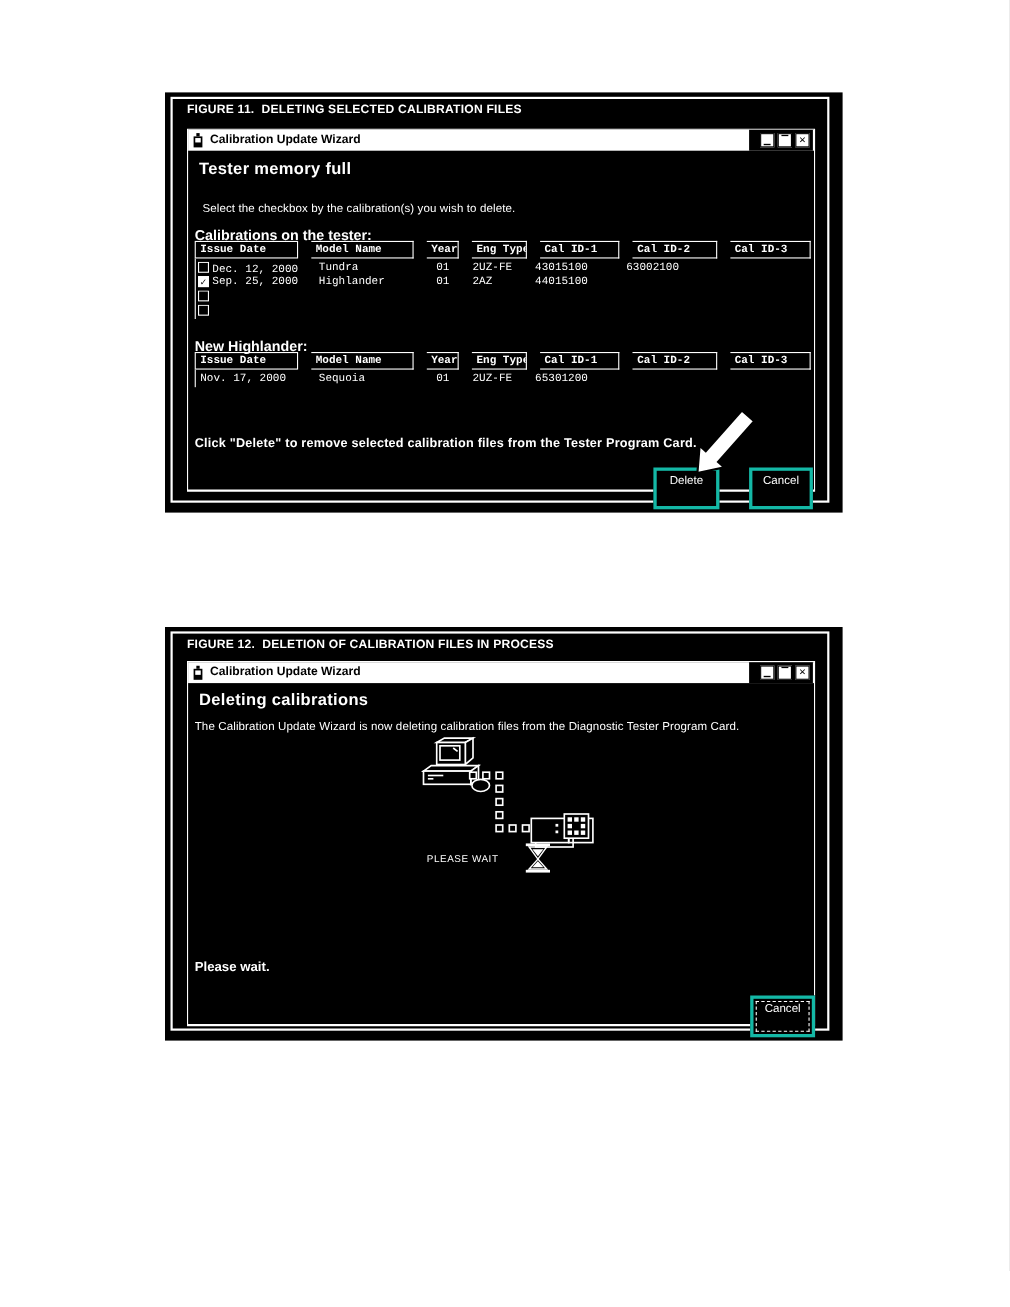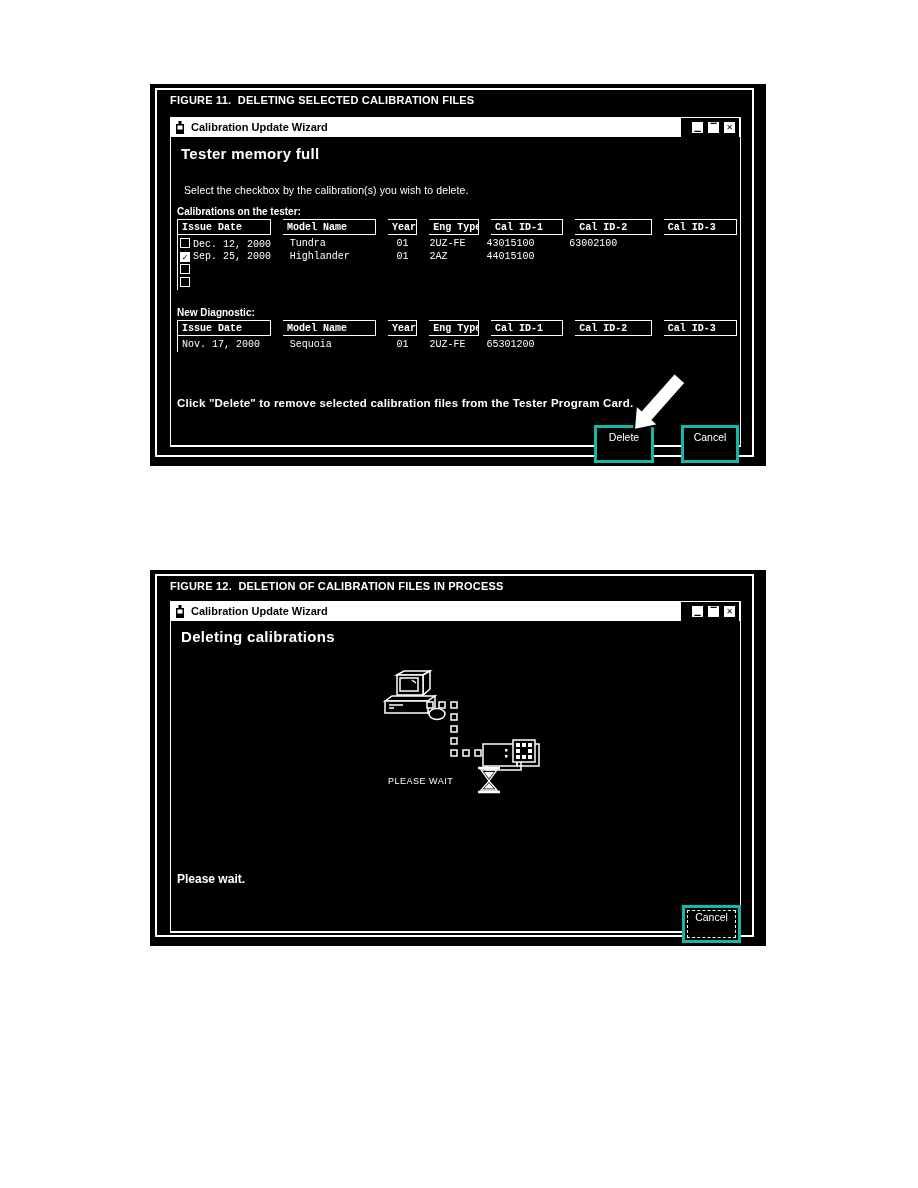--- a/index.html
+++ b/index.html
@@ -18,21 +18,21 @@
 
   .titlebar { position:absolute; left:0; top:0; right:0; height:19px; background:#fff; color:#000; }
   .titlebar .app-icon { position:absolute; left:4px; top:3px; }
   .titlebar .title { position:absolute; left:20px; top:0; line-height:19px; font-size:11px; font-weight:bold; }
   .tb-controls { position:absolute; right:1px; top:0; height:19px; background:#000; display:flex; align-items:center; gap:3px; padding:0 3px 0 10px; }
   .tb-btn { width:13px; height:13px; background:#fff; color:#000; border:1px solid #000;
             font:bold 8px/11px "DejaVu Sans", sans-serif; text-align:center; overflow:hidden; cursor:default; }
 
   .h1 { position:absolute; left:10px; font-size:15px; font-weight:bold; letter-spacing:.3px; }
   .body-text { position:absolute; font-size:10.5px; letter-spacing:.1px; }
-  .tbl-label { position:absolute; left:6px; font-size:10px; font-weight:bold; }
+  .tbl-label { position:absolute; left:6px; font-size:13px; font-weight:bold; }
 
   .tbl { position:absolute; left:6px; width:560px; font-family:"Liberation Mono", monospace; font-size:10px; }
   .thead { display:flex; height:16px;gap:12px; }
   .th { border:1px solid #fff; display:flex; align-items:center; padding-left:4px;
         font-weight:bold; white-space:nowrap; overflow:hidden; }
   .th + .th { border-left:none; }
   .tbody { border-left:1px solid #fff; padding-top:3px; }
   .tr { display:flex; height:13px; line-height:12px; }
   .td { padding-left:4px; white-space:nowrap; overflow:hidden; }
   .td.first { padding-left:2px; }
@@ -111,21 +111,21 @@
           </div>
           <div class="tr">
             <div class="td first c0"><span class="cb"></span></div>
           </div>
           <div class="tr">
             <div class="td first c0"><span class="cb"></span></div>
           </div>
         </div>
       </div>
 
-      <div class="tbl-label" style="top:189px">New Diagnostic:</div>
+      <div class="tbl-label" style="top:189px">New Highlander:</div>
 
       <div class="tbl" style="top:202px">
         <div class="thead">
           <div class="th c0">Issue Date</div>
           <div class="th c1">Model Name</div>
           <div class="th c2">Year</div>
           <div class="th c3">Eng Type</div>
           <div class="th c4">Cal ID-1</div>
           <div class="th c5">Cal ID-2</div>
           <div class="th c6">Cal ID-3</div>
@@ -167,20 +167,21 @@
         </svg>
         <span class="title">Calibration Update Wizard</span>
         <span class="tb-controls">
           <span class="tb-btn">▁</span>
           <span class="tb-btn">▔</span>
           <span class="tb-btn">✕</span>
         </span>
       </div>
 
       <div class="h1" style="top:26px">Deleting calibrations</div>
+      <div class="body-text" style="left:6px; top:53px">The Calibration Update Wizard is now deleting calibration files from the Diagnostic Tester Program Card.</div>
 
       <svg class="gfx" width="180" height="130" viewBox="0 0 180 130">
         <g stroke="#fff" stroke-width="1.5" fill="#000">
           <polygon points="26,6 33,2 59,2 52,6"></polygon>
           <polygon points="52,6 59,2 59,20 52,26"></polygon>
           <rect x="26" y="6" width="26" height="20"></rect>
           <rect x="29" y="9" width="18" height="13"></rect>
           <line x1="41" y1="11" x2="45" y2="14"></line>
           <polygon points="14,32 21,27 64,27 57,32"></polygon>
           <polygon points="57,32 64,27 64,40 57,44"></polygon>

